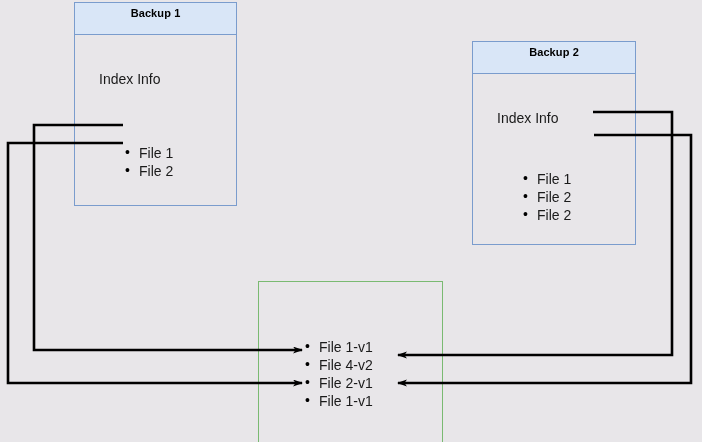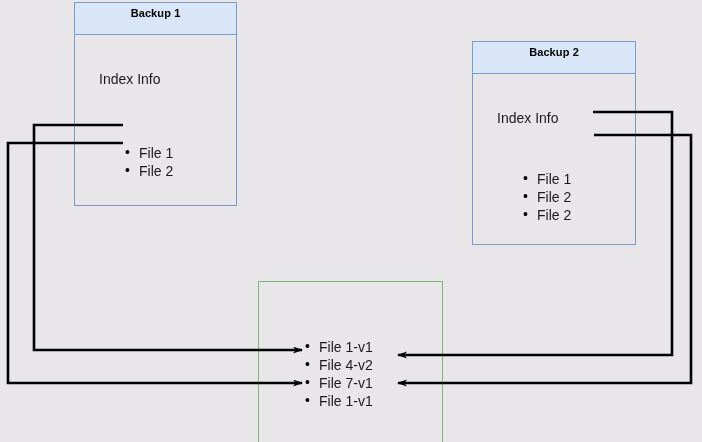--- a/index.html
+++ b/index.html
@@ -154,20 +154,20 @@
       </ul>
     </div>
   </div>
 
   <div class="node box-green" style="left:258px; top:281px; width:185px; height:163px;">
     <div class="node-body" style="height:118px;">
       <div style="position:absolute; left:0; top:0; width:100%; height:100%;">
         <ul class="file-list dedup-list" style="left:46px; top:56px;">
           <li>File 1-v1</li>
           <li>File 4-v2</li>
-          <li>File 7-v1</li>
+          <li>File 2-v1</li>
           <li>File 1-v1</li>
         </ul>
       </div>
     </div>
   </div>
 
 </div>
 
 </body></html>

